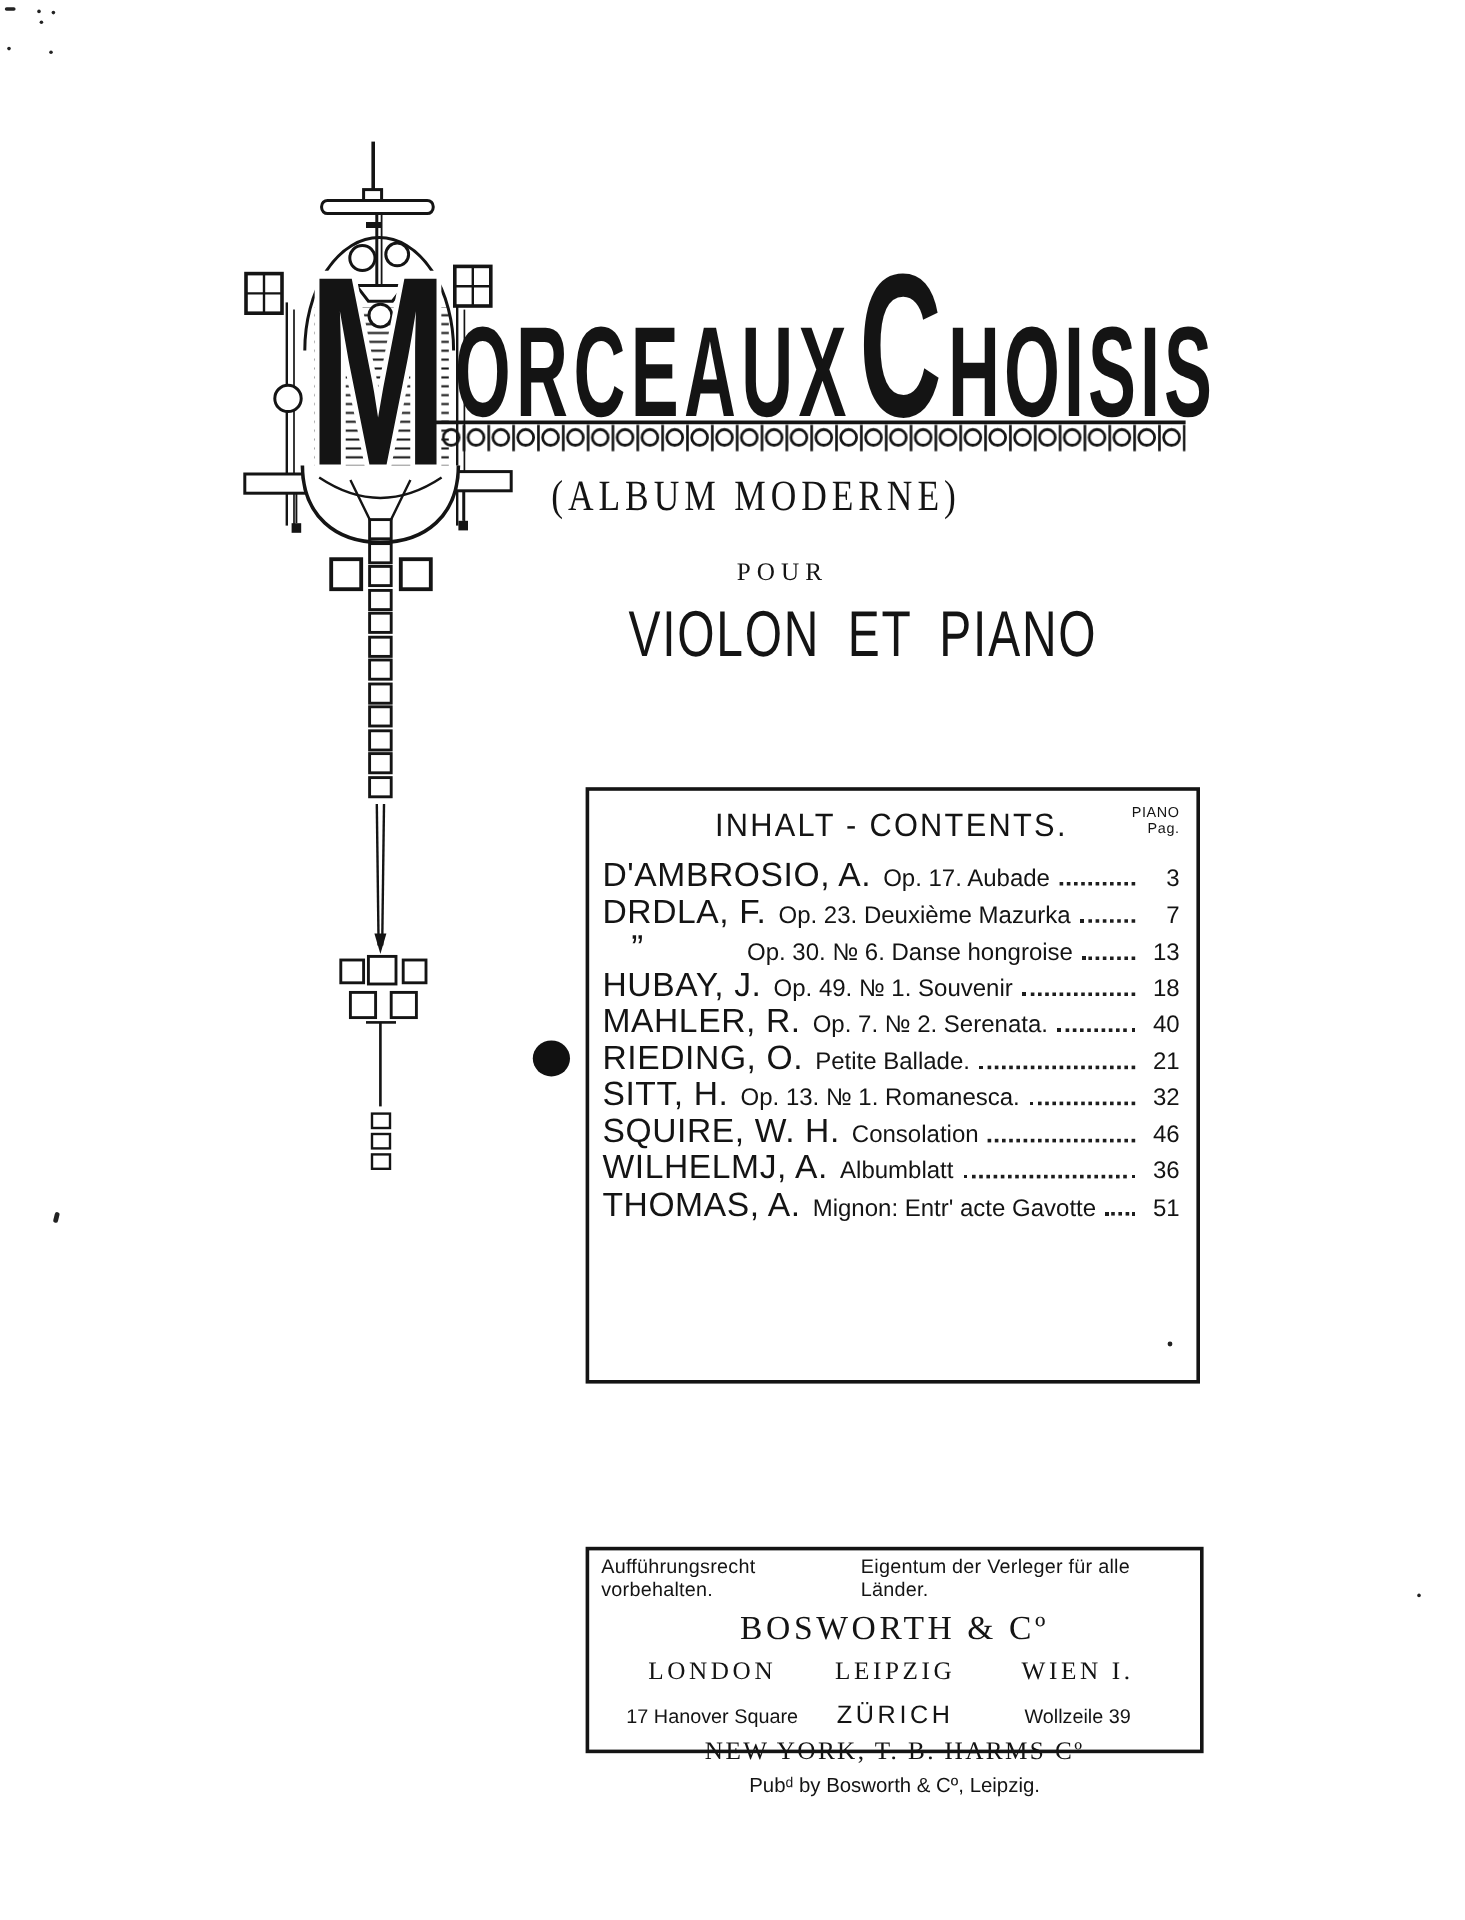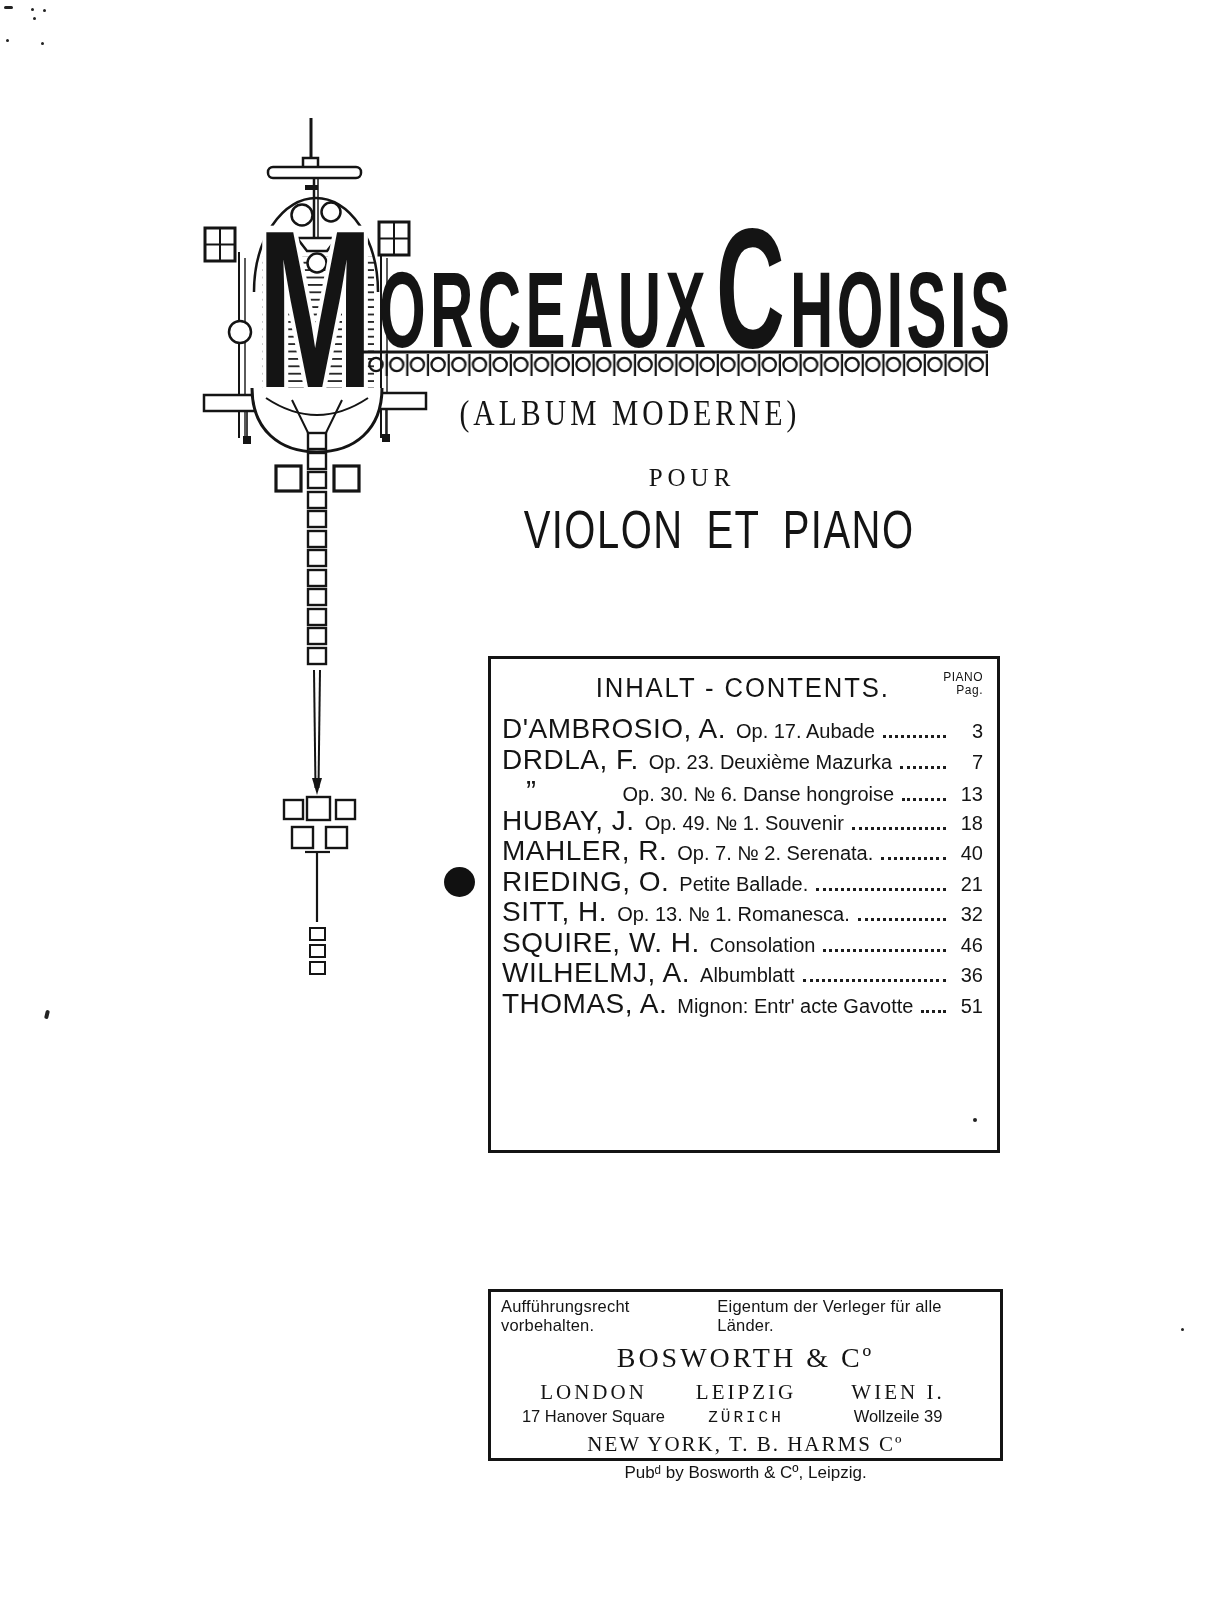--- a/index.html
+++ b/index.html
@@ -7,22 +7,22 @@
     position:relative;width:1221px;height:1600px;background:#fff;
     font-family:"Liberation Sans",sans-serif;color:#141414;overflow:hidden;
     margin:0 auto;
   }
   svg text{font-family:"Liberation Sans",sans-serif;}
 
   
   .album{position:absolute;left:380px;top:392px;width:500px;text-align:center;
     font-family:"Liberation Serif",serif;font-size:36px;letter-spacing:5px;white-space:nowrap;}
   .album span{display:inline-block;transform:scaleX(0.82);transform-origin:center;}
-  .pour{position:absolute;left:592px;top:464px;width:200px;text-align:center;
-    font-family:"Liberation Serif",serif;font-size:25px;letter-spacing:5px;}
+  .pour{position:absolute;left:552px;top:464px;width:200px;text-align:center;
+    font-family:"Liberation Serif",serif;font-size:21px;letter-spacing:5px;}
   .violon{position:absolute;left:455px;top:498px;width:500px;text-align:center;
     font-size:54px;font-weight:normal;letter-spacing:2px;white-space:nowrap;}
   .violon span{display:inline-block;transform:scaleX(0.74);transform-origin:center;word-spacing:14px;}
 
   
   .contents-box{position:absolute;left:488px;top:656px;width:512px;height:497px;
     border:3.5px solid #141414;box-sizing:border-box;padding:12px 14px 0 11px;}
   .contents-header{position:relative;height:42px;}
   .contents-title{position:absolute;left:0;right:0;top:2px;text-align:center;
     font-size:27px;letter-spacing:2px;white-space:nowrap;}
@@ -41,21 +41,21 @@
 
   
   .pub-box{position:absolute;left:488px;top:1289px;width:515px;height:172px;
     border:3.5px solid #141414;box-sizing:border-box;padding:5px 10px 0 10px;}
   .rights{display:flex;justify-content:center;font-size:16.5px;letter-spacing:0.2px;}
   .pub-name{text-align:center;font-family:"Liberation Serif",serif;font-size:28px;
     letter-spacing:3px;margin-top:7px;}
   .cities-row{display:grid;grid-template-columns:185px 120px 1fr;justify-items:center;align-items:baseline;}
   .city{font-family:"Liberation Serif",serif;font-size:21px;letter-spacing:3px;margin-top:6px;}
   .addr{font-size:16.5px;margin-top:2px;}
-  .addr.city-large{font-family:Liberation Mono, monospace;font-size:16px;letter-spacing:3px;margin-top:1px;}
+  .addr.city-large{font-family:Liberation Sans, sans-serif;font-size:21px;letter-spacing:3px;margin-top:13px;}
   .ny{text-align:center;font-family:"Liberation Serif",serif;font-size:21px;letter-spacing:2px;margin-top:5px;}
   .imprint{text-align:center;font-size:17px;margin-top:6px;}
 
   
   .speck{position:absolute;background:#222;border-radius:50%;}
 </style>
 </head>
 <body>
 
 <div class="page">

